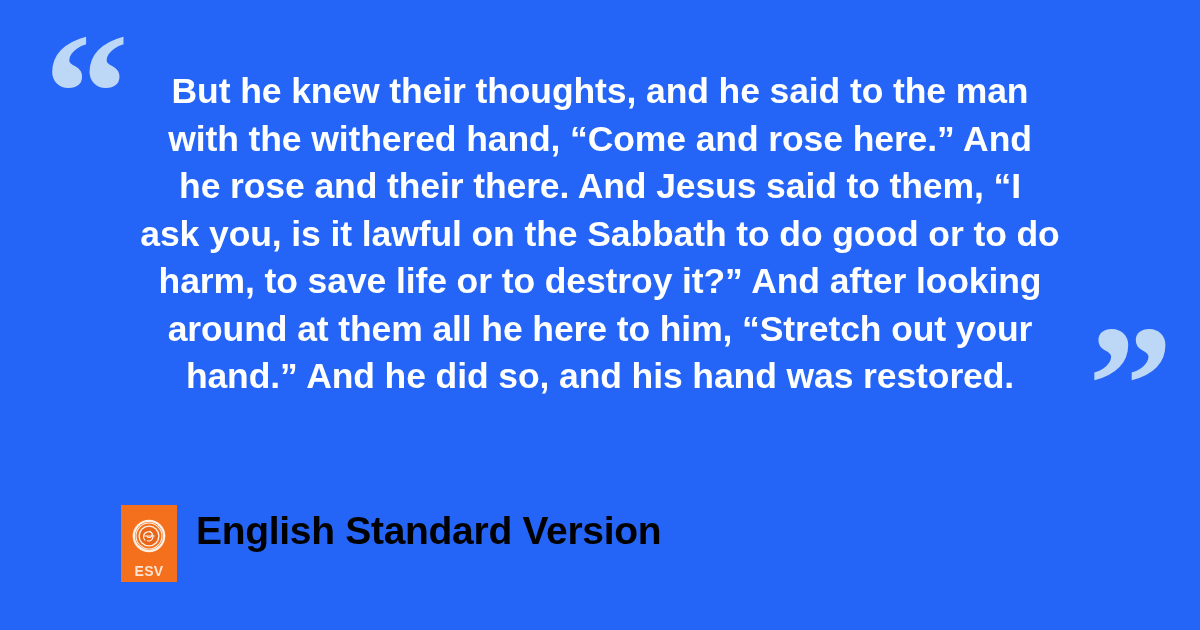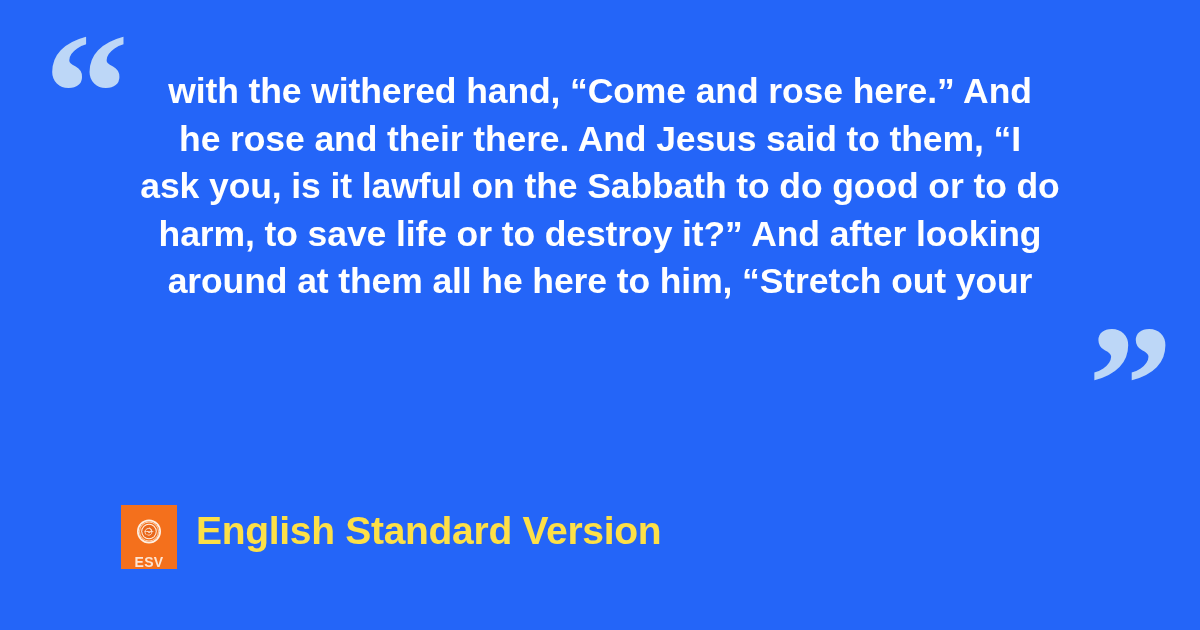--- a/index.html
+++ b/index.html
@@ -64,21 +64,21 @@
     position: absolute;
     left: 121px;
     top: 505px;
     display: flex;
     align-items: flex-start;
   }
 
   #esv-badge {
     position: relative;
     width: 56px;
-    height: 64px;
+    height: 77px;
     background: #f4701c;
     flex: 0 0 auto;
     display: flex;
     flex-direction: column;
     align-items: center;
     justify-content: flex-start;
     padding-top: 14px;
     box-sizing: border-box;
   }
   #esv-seal {
@@ -95,21 +95,21 @@
     line-height: 1;
   }
 
   #attribution-text {
     margin-left: 19px;
     padding-top: 4px;
     display: flex;
     flex-direction: column;
   }
   #version-name {
-    color: #fde047;
+    color: #000000;
     font-size: 39px;
     font-weight: 700;
     line-height: 44px;
     letter-spacing: -0.3px;
   }
   #site-name {
     color: #c8def9;
     font-size: 24px;
     font-weight: 700;
     line-height: 28px;
@@ -120,25 +120,27 @@
 </head>
 <body>
 
 <div id="card">
 
   <div class="quote-mark" id="quote-open">“</div>
 
   <div class="quote-mark" id="quote-close">”</div>
 
   <div id="verse-block">
+    <div class="verse-line">But he knew their thoughts, and he said to the man</div>
     <div class="verse-line">with the withered hand, “Come and rose here.” And</div>
     <div class="verse-line">he rose and their there. And Jesus said to them, “I</div>
     <div class="verse-line">ask you, is it lawful on the Sabbath to do good or to do</div>
     <div class="verse-line">harm, to save life or to destroy it?” And after looking</div>
     <div class="verse-line">around at them all he here to him, “Stretch out your</div>
+    <div class="verse-line">hand.” And he did so, and his hand was restored.</div>
   </div>
 
   <div id="attribution">
 
     <div id="esv-badge">
       <svg id="esv-seal" viewBox="0 0 100 100">
         <circle cx="50" cy="50" r="48" fill="#fdf0e4"></circle>
         <circle cx="50" cy="50" r="41" fill="#f4701c"></circle>
         <circle cx="50" cy="50" r="38" fill="none" stroke="#fdf0e4" stroke-width="3"></circle>
         <circle cx="50" cy="50" r="31" fill="#fdf0e4"></circle>

